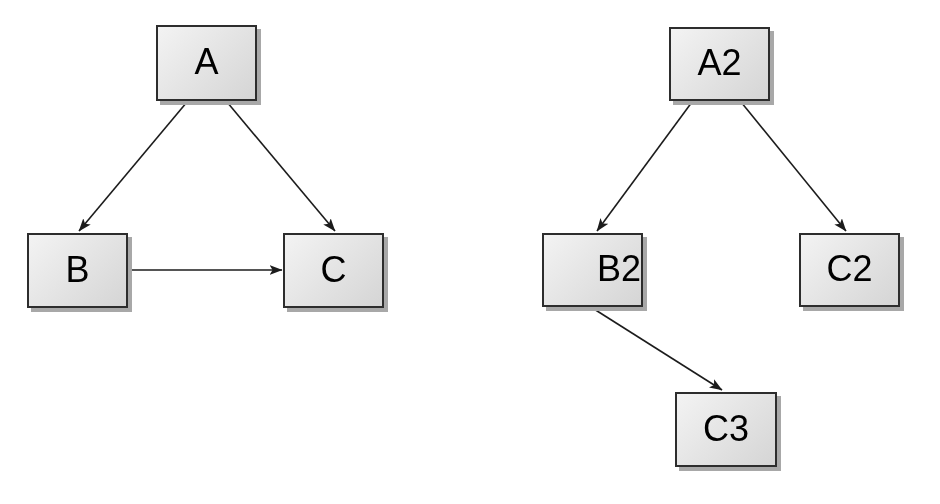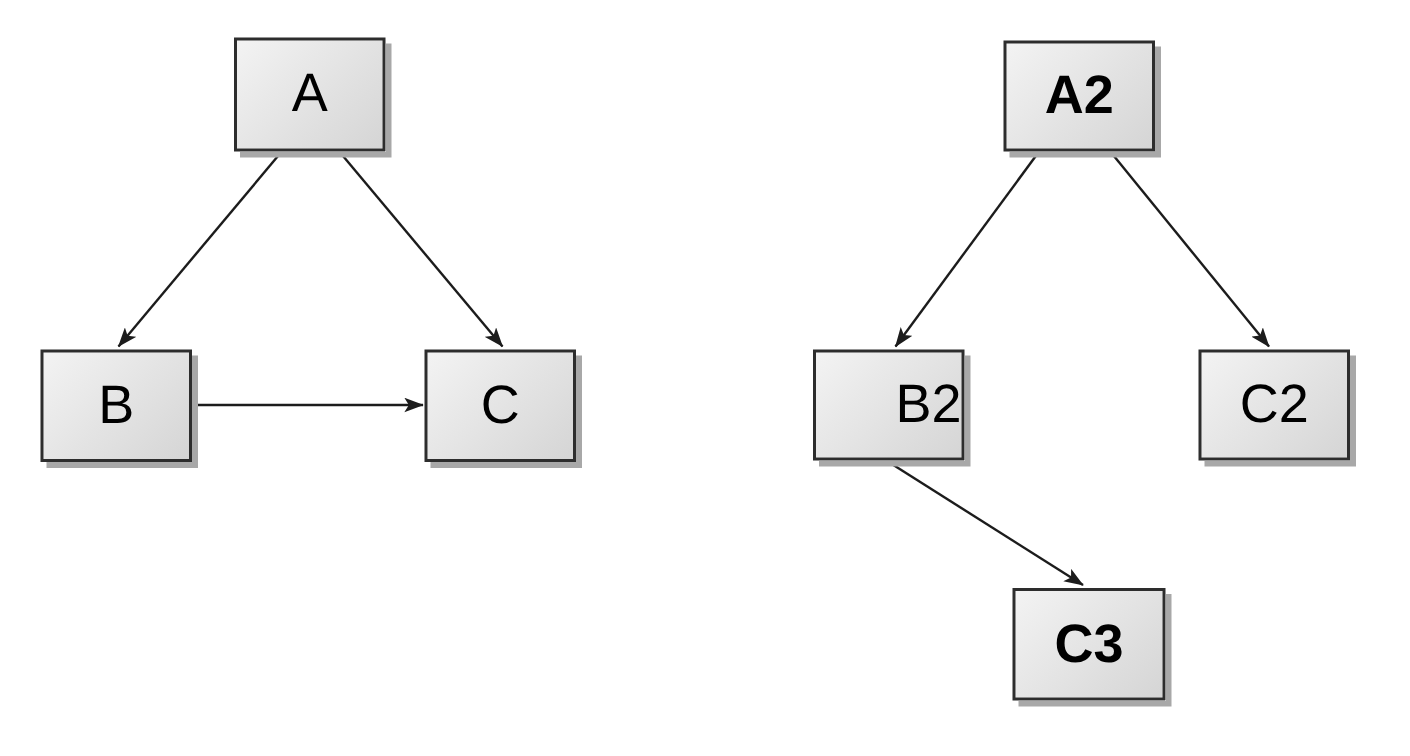--- a/index.html
+++ b/index.html
@@ -59,26 +59,26 @@
   <div id="nodes-layer">
       <div class="node" style="left: 156px; top: 25px; width: 101px; height: 76px; border: 2px solid rgb(45, 45, 45); background: linear-gradient(135deg, rgb(243, 243, 243) 0%, rgb(213, 213, 213) 100%); box-shadow: rgb(168, 168, 168) 4px 4px 0px;">
         <span class="node-label" style="color: rgb(0, 0, 0);">A</span>
       </div>
       <div class="node" style="left: 27px; top: 233px; width: 101px; height: 75px; border: 2px solid rgb(45, 45, 45); background: linear-gradient(135deg, rgb(243, 243, 243) 0%, rgb(213, 213, 213) 100%); box-shadow: rgb(168, 168, 168) 4px 4px 0px;">
         <span class="node-label" style="color: rgb(0, 0, 0);">B</span>
       </div>
       <div class="node" style="left: 283px; top: 233px; width: 101px; height: 75px; border: 2px solid rgb(45, 45, 45); background: linear-gradient(135deg, rgb(243, 243, 243) 0%, rgb(213, 213, 213) 100%); box-shadow: rgb(168, 168, 168) 4px 4px 0px;">
         <span class="node-label" style="color: rgb(0, 0, 0);">C</span>
       </div>
-      <div class="node" style="left: 669px; top: 27px; width: 101px; height: 74px; border: 2px solid rgb(45, 45, 45); background: linear-gradient(135deg, rgb(243, 243, 243) 0%, rgb(213, 213, 213) 100%); box-shadow: rgb(168, 168, 168) 4px 4px 0px; font-weight: bold;">
+      <div class="node" style="left: 669px; top: 27px; width: 101px; height: 74px; border: 2px solid rgb(45, 45, 45); background: linear-gradient(135deg, rgb(243, 243, 243) 0%, rgb(213, 213, 213) 100%); box-shadow: rgb(168, 168, 168) 4px 4px 0px;">
         <span class="node-label" style="color: rgb(0, 0, 0);">A2</span>
       </div>
       <div class="node" style="left: 542px; top: 233px; width: 101px; height: 74px; border: 2px solid rgb(45, 45, 45); background: linear-gradient(135deg, rgb(243, 243, 243) 0%, rgb(213, 213, 213) 100%); box-shadow: rgb(168, 168, 168) 4px 4px 0px; justify-content: flex-end;">
         <span class="node-label" style="color: rgb(0, 0, 0);">B2</span>
       </div>
       <div class="node" style="left: 799px; top: 233px; width: 101px; height: 74px; border: 2px solid rgb(45, 45, 45); background: linear-gradient(135deg, rgb(243, 243, 243) 0%, rgb(213, 213, 213) 100%); box-shadow: rgb(168, 168, 168) 4px 4px 0px;">
         <span class="node-label" style="color: rgb(0, 0, 0);">C2</span>
       </div>
       <div class="node" style="left: 675px; top: 392px; width: 102px; height: 75px; border: 2px solid rgb(45, 45, 45); background: linear-gradient(135deg, rgb(243, 243, 243) 0%, rgb(213, 213, 213) 100%); box-shadow: rgb(168, 168, 168) 4px 4px 0px;">
-        <span class="node-label" style="color: rgb(0, 0, 0); font-weight: bold;">C3</span>
+        <span class="node-label" style="color: rgb(0, 0, 0);">C3</span>
       </div>
     </div>
 </div>
 
 </body></html>

